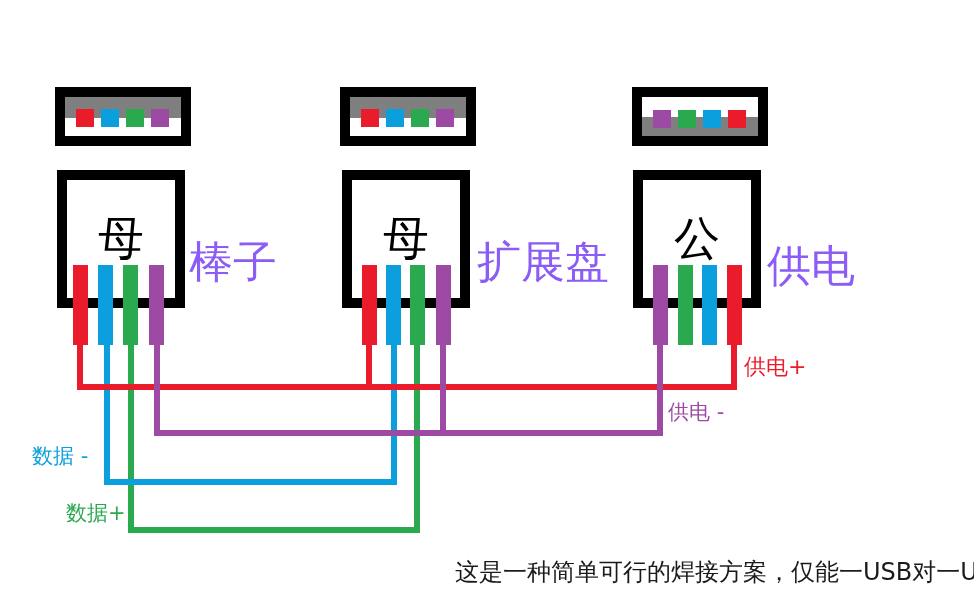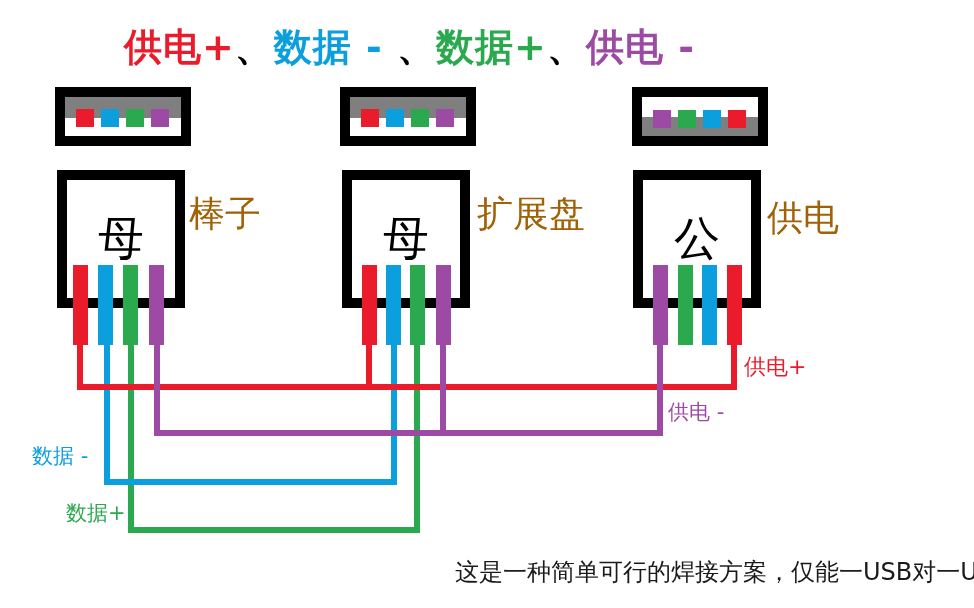--- a/index.html
+++ b/index.html
@@ -16,38 +16,37 @@
   .socket.male .bar{bottom:0;height:19px;}
   .pad{position:absolute;width:18px;height:18px;}
   .socket.female .pad{top:12px;}
   .socket.male .pad{top:13px;}
   .pad.p1{left:11px;}.pad.p2{left:36px;}.pad.p3{left:61px;}.pad.p4{left:86px;}
   
   .box{position:absolute;top:170px;width:128px;height:138px;border:10px solid #000;background:#fff;
        box-sizing:border-box;display:flex;align-items:center;justify-content:center;
        font-size:46px;color:#000;}
   
-  .devlabel{position:absolute;font-size:36px;color:#a16207;line-height:1;}
+  .devlabel{position:absolute;font-size:44px;color:#8b5cf6;line-height:1;margin-top:44px;}
   
   .pin{position:absolute;top:265px;width:15px;height:80px;z-index:6;}
   
   .wv{position:absolute;width:6px;}
   .wh{position:absolute;height:6px;}
   .z-green{z-index:1}.z-blue{z-index:2}.z-red{z-index:3}.z-purple{z-index:4}
   
   .wlabel{position:absolute;font-size:21px;line-height:1;white-space:pre;}
   
   .note{position:absolute;left:455px;top:475px;font-size:24px;line-height:39px;color:#1a1a1a;white-space:pre;}
 </style>
 </head>
 <body>
 
 <div class="canvas">
 
-  <div class="title"><span style="color: rgb(234, 28, 44);">供电+</span><span style="color: rgb(0, 0, 0);">、</span><span style="color: rgb(12, 159, 221);">数据 -</span><span style="color: rgb(0, 0, 0);"> 、</span><span style="color: rgb(42, 169, 79);">数据+</span><span style="color: rgb(0, 0, 0);">、</span><span style="color: rgb(156, 74, 164);">供电 -</span></div>
 
   <div class="socket female" style="left:55px">
     <div class="bar" style="background-color: rgb(127, 127, 127);"></div>
     <div class="pad p1" style="background-color: rgb(234, 28, 44);"></div>
     <div class="pad p2" style="background-color: rgb(12, 159, 221);"></div>
     <div class="pad p3" style="background-color: rgb(42, 169, 79);"></div>
     <div class="pad p4" style="background-color: rgb(156, 74, 164);"></div>
   </div>
 
   <div class="socket female" style="left:340px">

